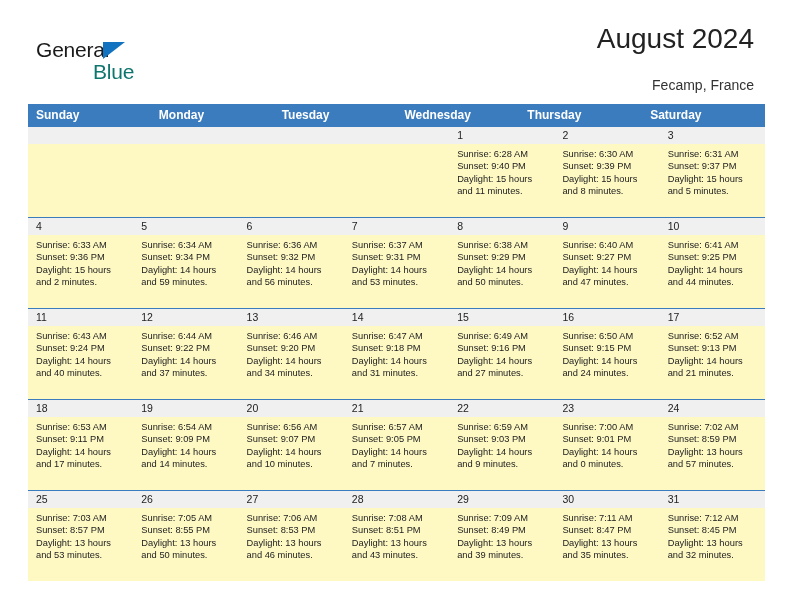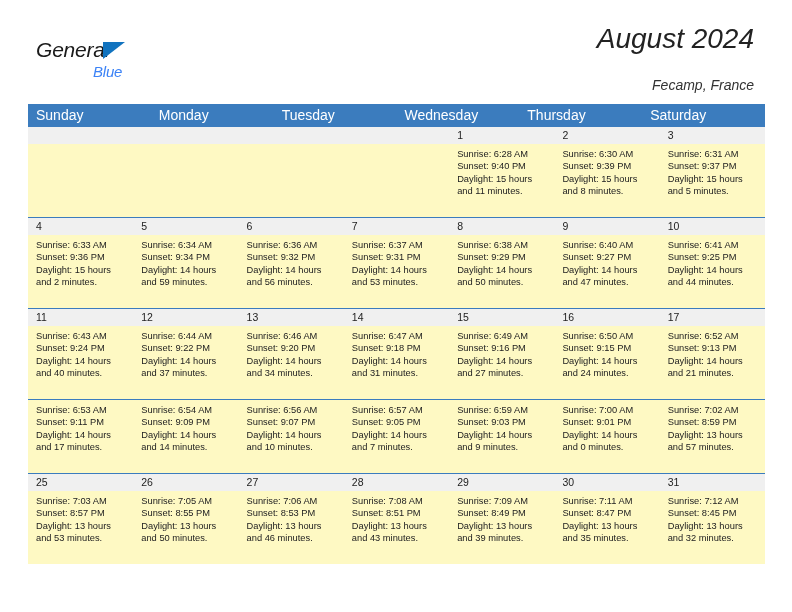--- a/index.html
+++ b/index.html
@@ -18,21 +18,20 @@
     height: 612px;
     background: #ffffff;
   }
 
   
   .header {
     position: absolute;
     left: 0; top: 0;
     width: 792px;
     height: 104px;
-    font-style: italic;
   }
 
   .logo {
     position: absolute;
     left: 36px;
     top: 38px;
     width: 180px;
     height: 52px;
   }
   .logo-general {
@@ -49,23 +48,23 @@
     left: 67px;
     top: 4px;
     width: 0; height: 0;
     border-left: 22px solid #1173bf;
     border-bottom: 17px solid transparent;
   }
   .logo-blue {
     position: absolute;
     left: 57px;
     top: 22px;
-    font-size: 15px;
+    font-size: 21px;
     letter-spacing: -0.2px;
-    color: #3b82f6;
+    color: #0f766e;
     line-height: 24px;
   }
 
   .title-block {
     position: absolute;
     right: 38px;
     top: 22px;
     text-align: right;
   }
   .cal-title {
@@ -92,25 +91,26 @@
   }
 
   .dow-row {
     display: flex;
     background: #3b7cbe;
     height: 22px;
   }
   .dow {
     flex: 1 1 0;
     color: #ffffff;
-    font-size: 14px;
+    font-size: 12px;
     line-height: 22px;
     padding-left: 8px;
     white-space: nowrap;
     overflow: hidden;
+    font-weight: bold;
   }
 
   .week {
     position: relative;
     border-top: 1.6px solid #3b7cbe;
   }
   .week:first-of-type { border-top: none; }
 
   .week-numbers {
     display: flex;
@@ -335,20 +335,29 @@
         <div class="body-cell">
           <div class="info-line">Sunrise: 6:52 AM</div>
           <div class="info-line">Sunset: 9:13 PM</div>
           <div class="info-line">Daylight: 14 hours</div>
           <div class="info-line">and 21 minutes.</div>
         </div>
       </div>
     </div>
 
     <div class="week">
+      <div class="week-numbers">
+        <div class="num-cell">18</div>
+        <div class="num-cell">19</div>
+        <div class="num-cell">20</div>
+        <div class="num-cell">21</div>
+        <div class="num-cell">22</div>
+        <div class="num-cell">23</div>
+        <div class="num-cell">24</div>
+      </div>
       <div class="week-bodies">
         <div class="body-cell">
           <div class="info-line">Sunrise: 6:53 AM</div>
           <div class="info-line">Sunset: 9:11 PM</div>
           <div class="info-line">Daylight: 14 hours</div>
           <div class="info-line">and 17 minutes.</div>
         </div>
         <div class="body-cell">
           <div class="info-line">Sunrise: 6:54 AM</div>
           <div class="info-line">Sunset: 9:09 PM</div>

